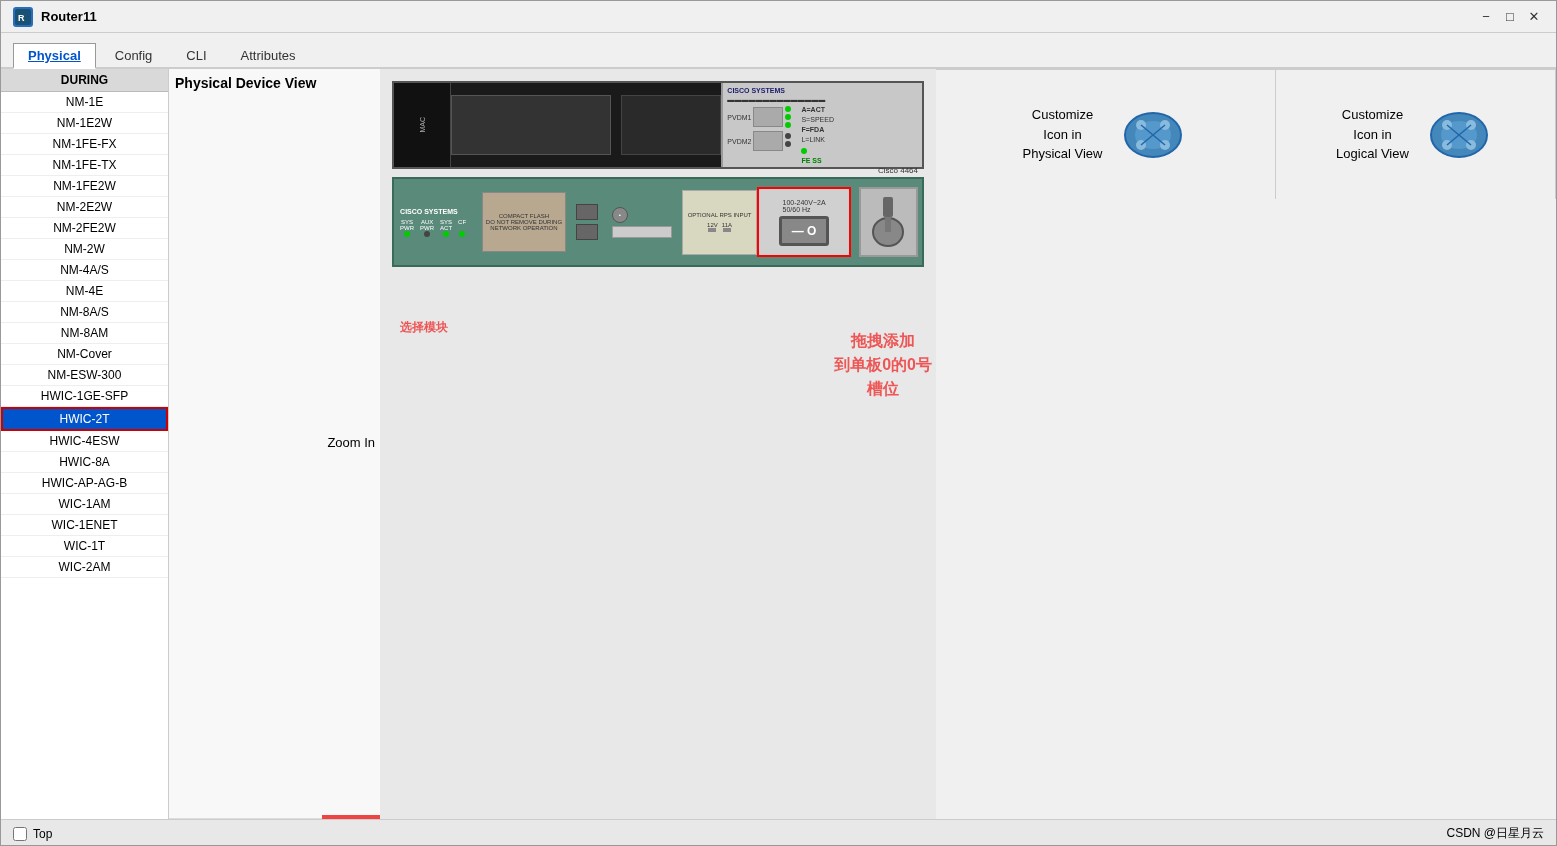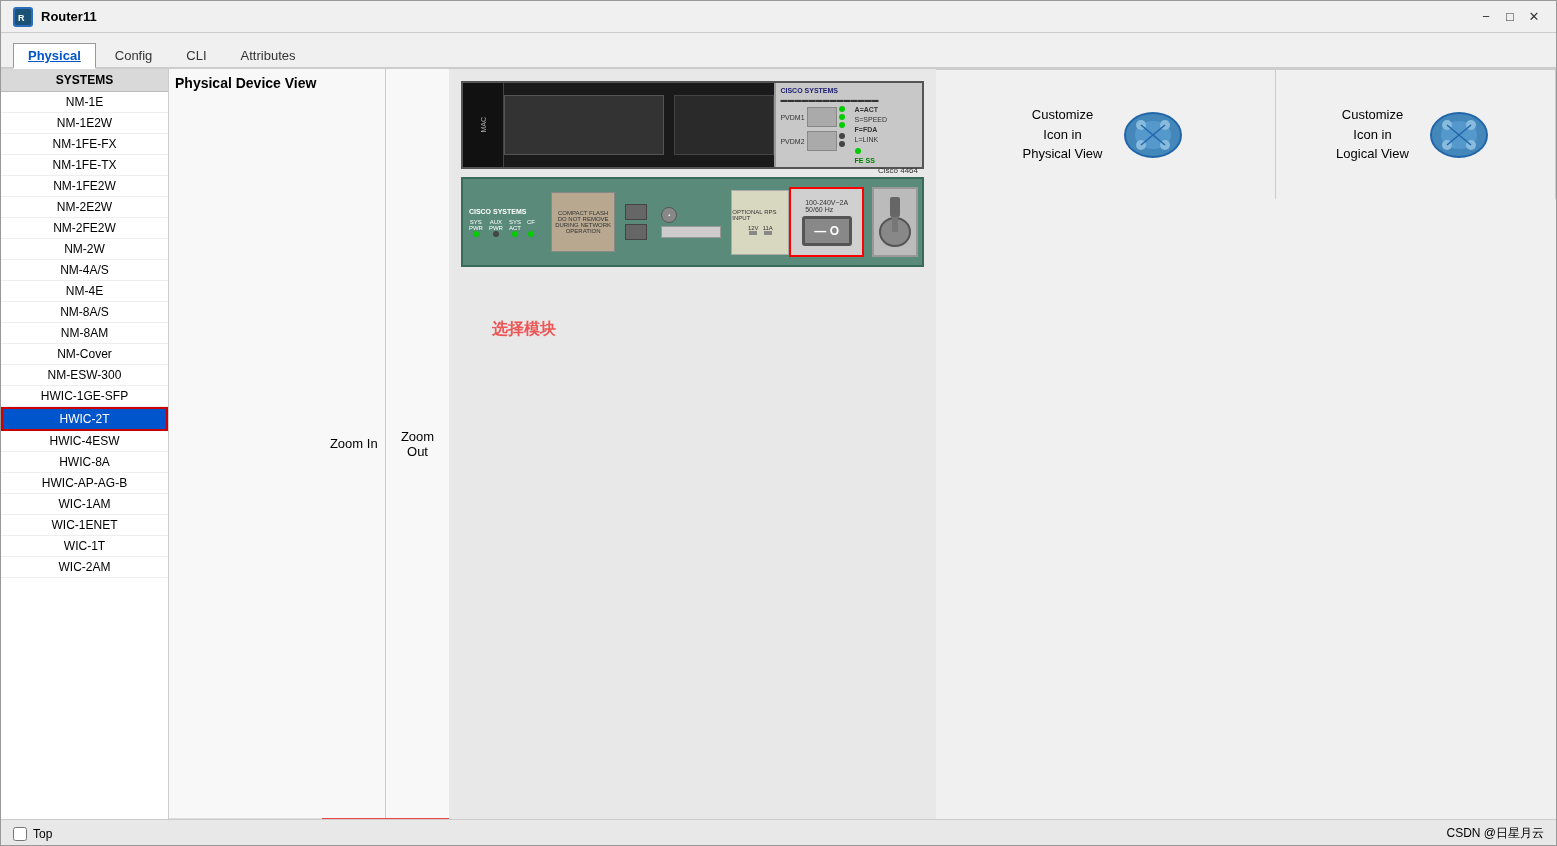--- a/index.html
+++ b/index.html
@@ -114,21 +114,21 @@
       text-align: center;
       font-size: 14px;
       font-weight: bold;
       padding: 6px;
       background: #f8f8f8;
       border-bottom: 1px solid #ddd;
     }
 
     .zoom-controls {
       display: flex;
-      border-bottom: 1px solid #ef4444;
+      border-bottom: 4px solid #ef4444;
     }
     .zoom-btn {
       flex: 1;
       padding: 5px;
       text-align: center;
       font-size: 13px;
       cursor: pointer;
       border: none;
       background: #f8f8f8;
       border-right: 1px solid #ccc;
@@ -230,24 +230,23 @@
       align-items: center;
       padding: 0 12px;
       justify-content: space-between;
       font-size: 12px;
     }
     .status-left { display: flex; align-items: center; gap: 6px; }
     .checkbox-top { width: 14px; height: 14px; border: 1px solid #888; cursor: pointer; }
 
     .select-module-text {
       position: absolute;
-      font-size: 16px;
+      font-size: 12px;
       color: #e55;
       font-weight: bold;
-      margin-left: 23px;
     }
 
     .drag-add-text {
       position: absolute;
       font-size: 16px;
       color: #e55;
       font-weight: bold;
       text-align: center;
     }
 
@@ -281,21 +280,21 @@
 <div class="tabs-bar">
   <div class="tab active">Physical</div>
   <div class="tab">Config</div>
   <div class="tab">CLI</div>
   <div class="tab">Attributes</div>
 </div>
 
 <div class="main-area">
 
   <div class="sidebar">
-    <div class="sidebar-header">SYSTEMS</div>
+    <div class="sidebar-header">DURING</div>
     <div class="sidebar-item">NM-1E</div>
     <div class="sidebar-item">NM-1E2W</div>
     <div class="sidebar-item">NM-1FE-FX</div>
     <div class="sidebar-item">NM-1FE-TX</div>
     <div class="sidebar-item">NM-1FE2W</div>
     <div class="sidebar-item">NM-2E2W</div>
     <div class="sidebar-item">NM-2FE2W</div>
     <div class="sidebar-item">NM-2W</div>
     <div class="sidebar-item">NM-4A/S</div>
     <div class="sidebar-item">NM-4E</div>
@@ -313,21 +312,20 @@
     <div class="sidebar-item">WIC-1T</div>
     <div class="sidebar-item">WIC-2AM</div>
   </div>
 
   <div class="content-area">
 
     <div class="device-view-header">Physical Device View</div>
 
     <div class="zoom-controls">
       <button class="zoom-btn">Zoom In</button>
-      <button class="zoom-btn">Zoom Out</button>
     </div>
 
     <div class="device-visual">
 
       <div style="position:absolute; top:12px; left:12px; right:12px; height:88px; background:#222; border:2px solid #555; display:flex;">
 
         <div style="width:60px; background:#111; border-right:1px solid #444; display:flex; flex-direction:column; align-items:center; justify-content:center;">
           <div style="font-size:7px; color:#aaa; writing-mode:vertical-rl; transform:rotate(180deg);">MAC</div>
         </div>
 
@@ -440,20 +438,21 @@
           <svg width="40" height="50" viewBox="0 0 40 50">
             <rect x="15" y="0" width="10" height="20" fill="#666" rx="2"></rect>
             <ellipse cx="20" cy="35" rx="15" ry="14" fill="#888" stroke="#555" stroke-width="2"></ellipse>
             <rect x="17" y="20" width="6" height="15" fill="#777"></rect>
           </svg>
         </div>
       </div>
 
       <div class="select-module-text annotation" style="left:20px; top:250px;">选择模块</div>
 
+      <div class="drag-add-text annotation" style="left:450px; top:260px; line-height:1.5;">拖拽添加<br>到单板0的0号槽位</div>
 
       <div class="notice-text annotation" style="left:750px; top:260px;">注意：关闭电源</div>
 
     </div>
 
     <div class="bottom-panel">
 
       <div class="customize-physical">
         <div style="display:flex; flex-direction:column; align-items:center; gap:8px; width:100%;">
           <div style="display:flex; align-items:center; gap:16px;">

